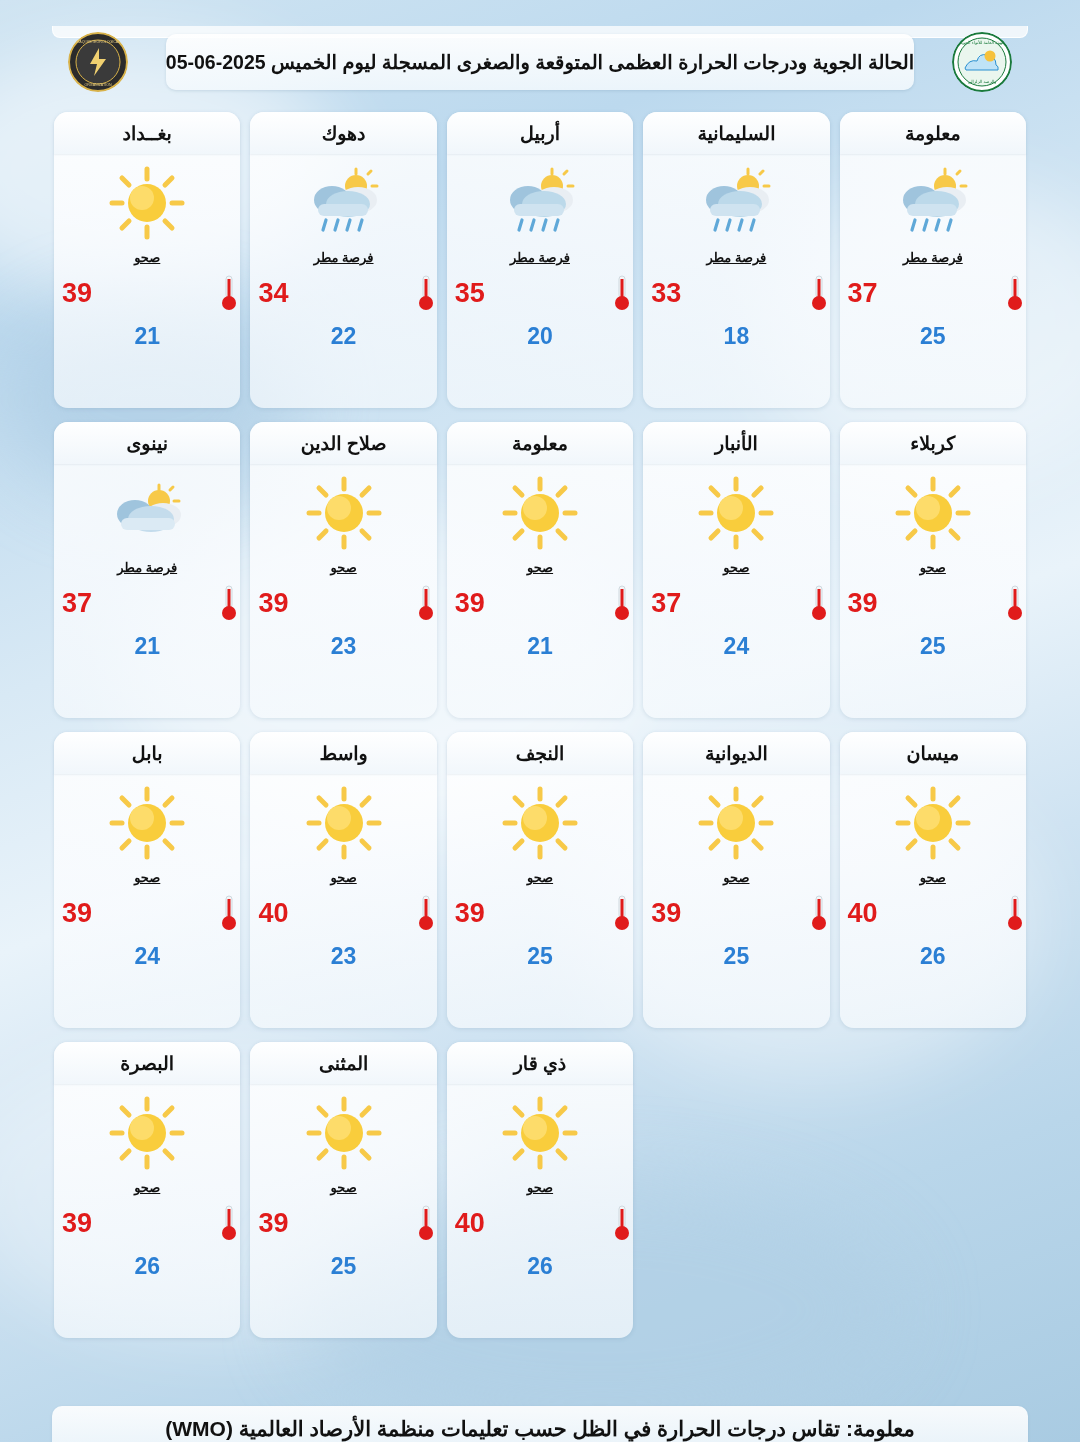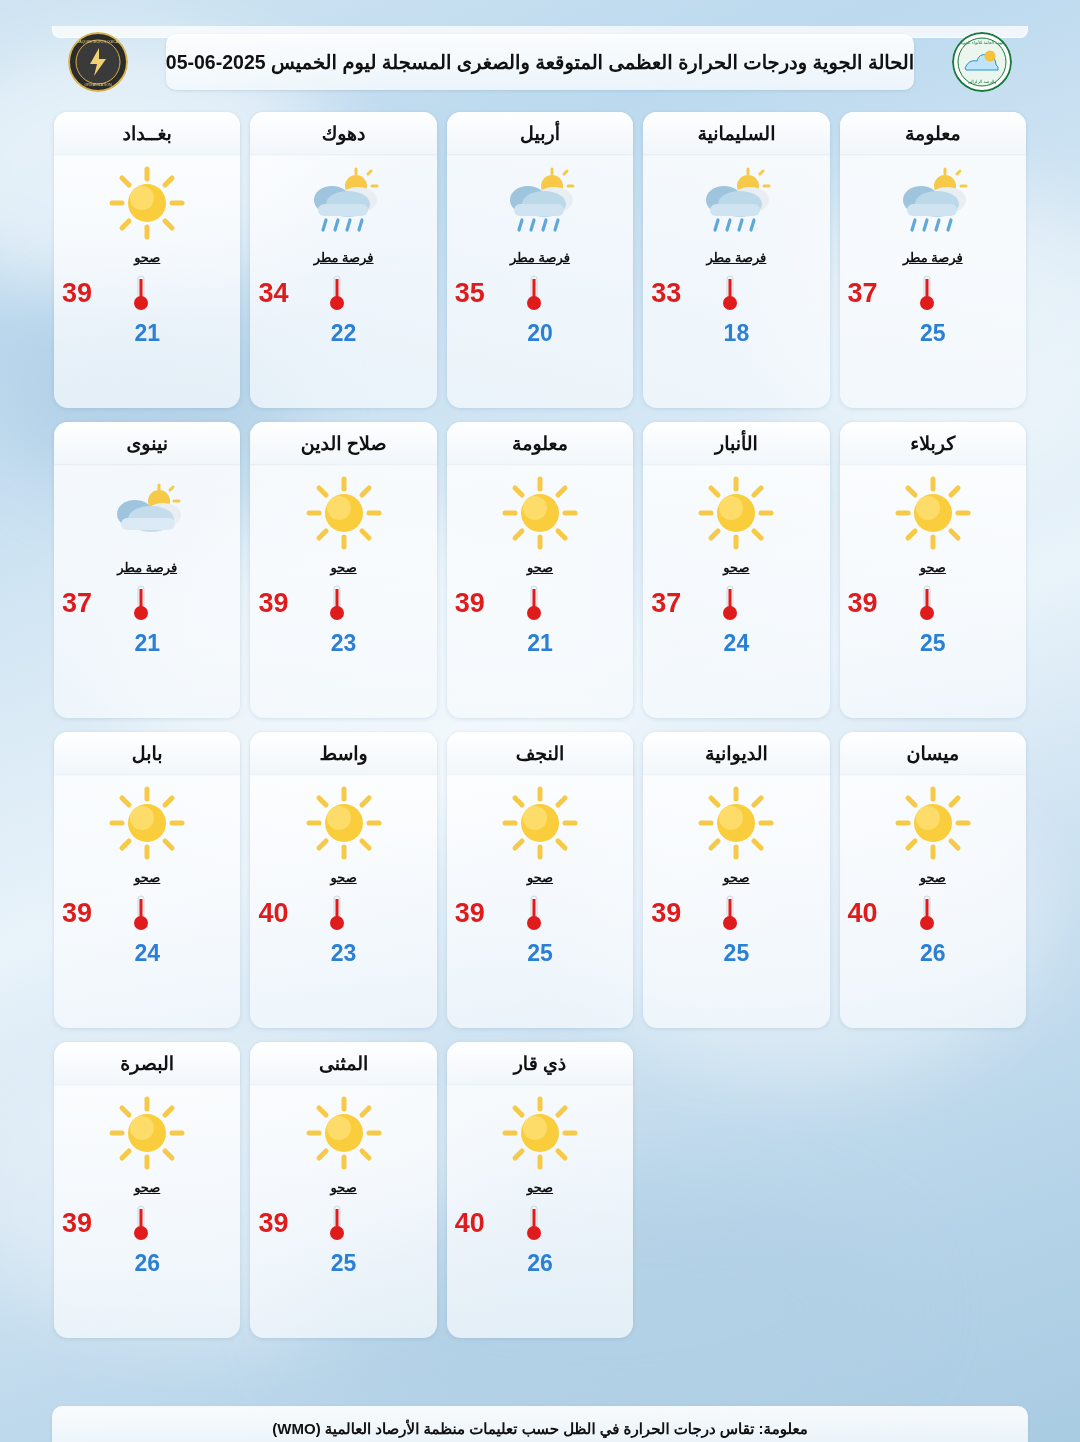--- a/index.html
+++ b/index.html
@@ -128,22 +128,22 @@
     font-size: 13px;
     font-weight: bold;
     color: #111;
     margin-top: 4px;
     margin-bottom: 8px;
     text-decoration: underline;
   }
   .temp-row {
     display: flex;
     align-items: center;
-    justify-content: flex-end;
-    gap: 30px;
+    justify-content: space-between;
+    gap: 12px;
     width: 100%;
     height: 40px;
   }
   .temp-high {
     font-size: 27px;
     font-weight: bold;
     color: #e01b1b;
     min-width: 46px;
     text-align: center;
   }
@@ -162,21 +162,21 @@
     left: 52px; right: 52px; bottom: 16px;
     height: 46px;
     background: linear-gradient(180deg, rgba(255,255,255,.90), rgba(243,249,253,.84));
     border-radius: 10px;
     display: flex;
     align-items: center;
     justify-content: center;
     box-shadow: 0 1px 3px rgba(70,110,140,.15);
   }
   .footer-text {
-    font-size: 15px;
+    font-size: 21px;
     font-weight: bold;
     color: #111;
   }
 </style>
 </head>
 <body>
 
 <div class="sky-blob blob1"></div>
 <div class="sky-blob blob2"></div>
 <div class="sky-blob blob3"></div>

